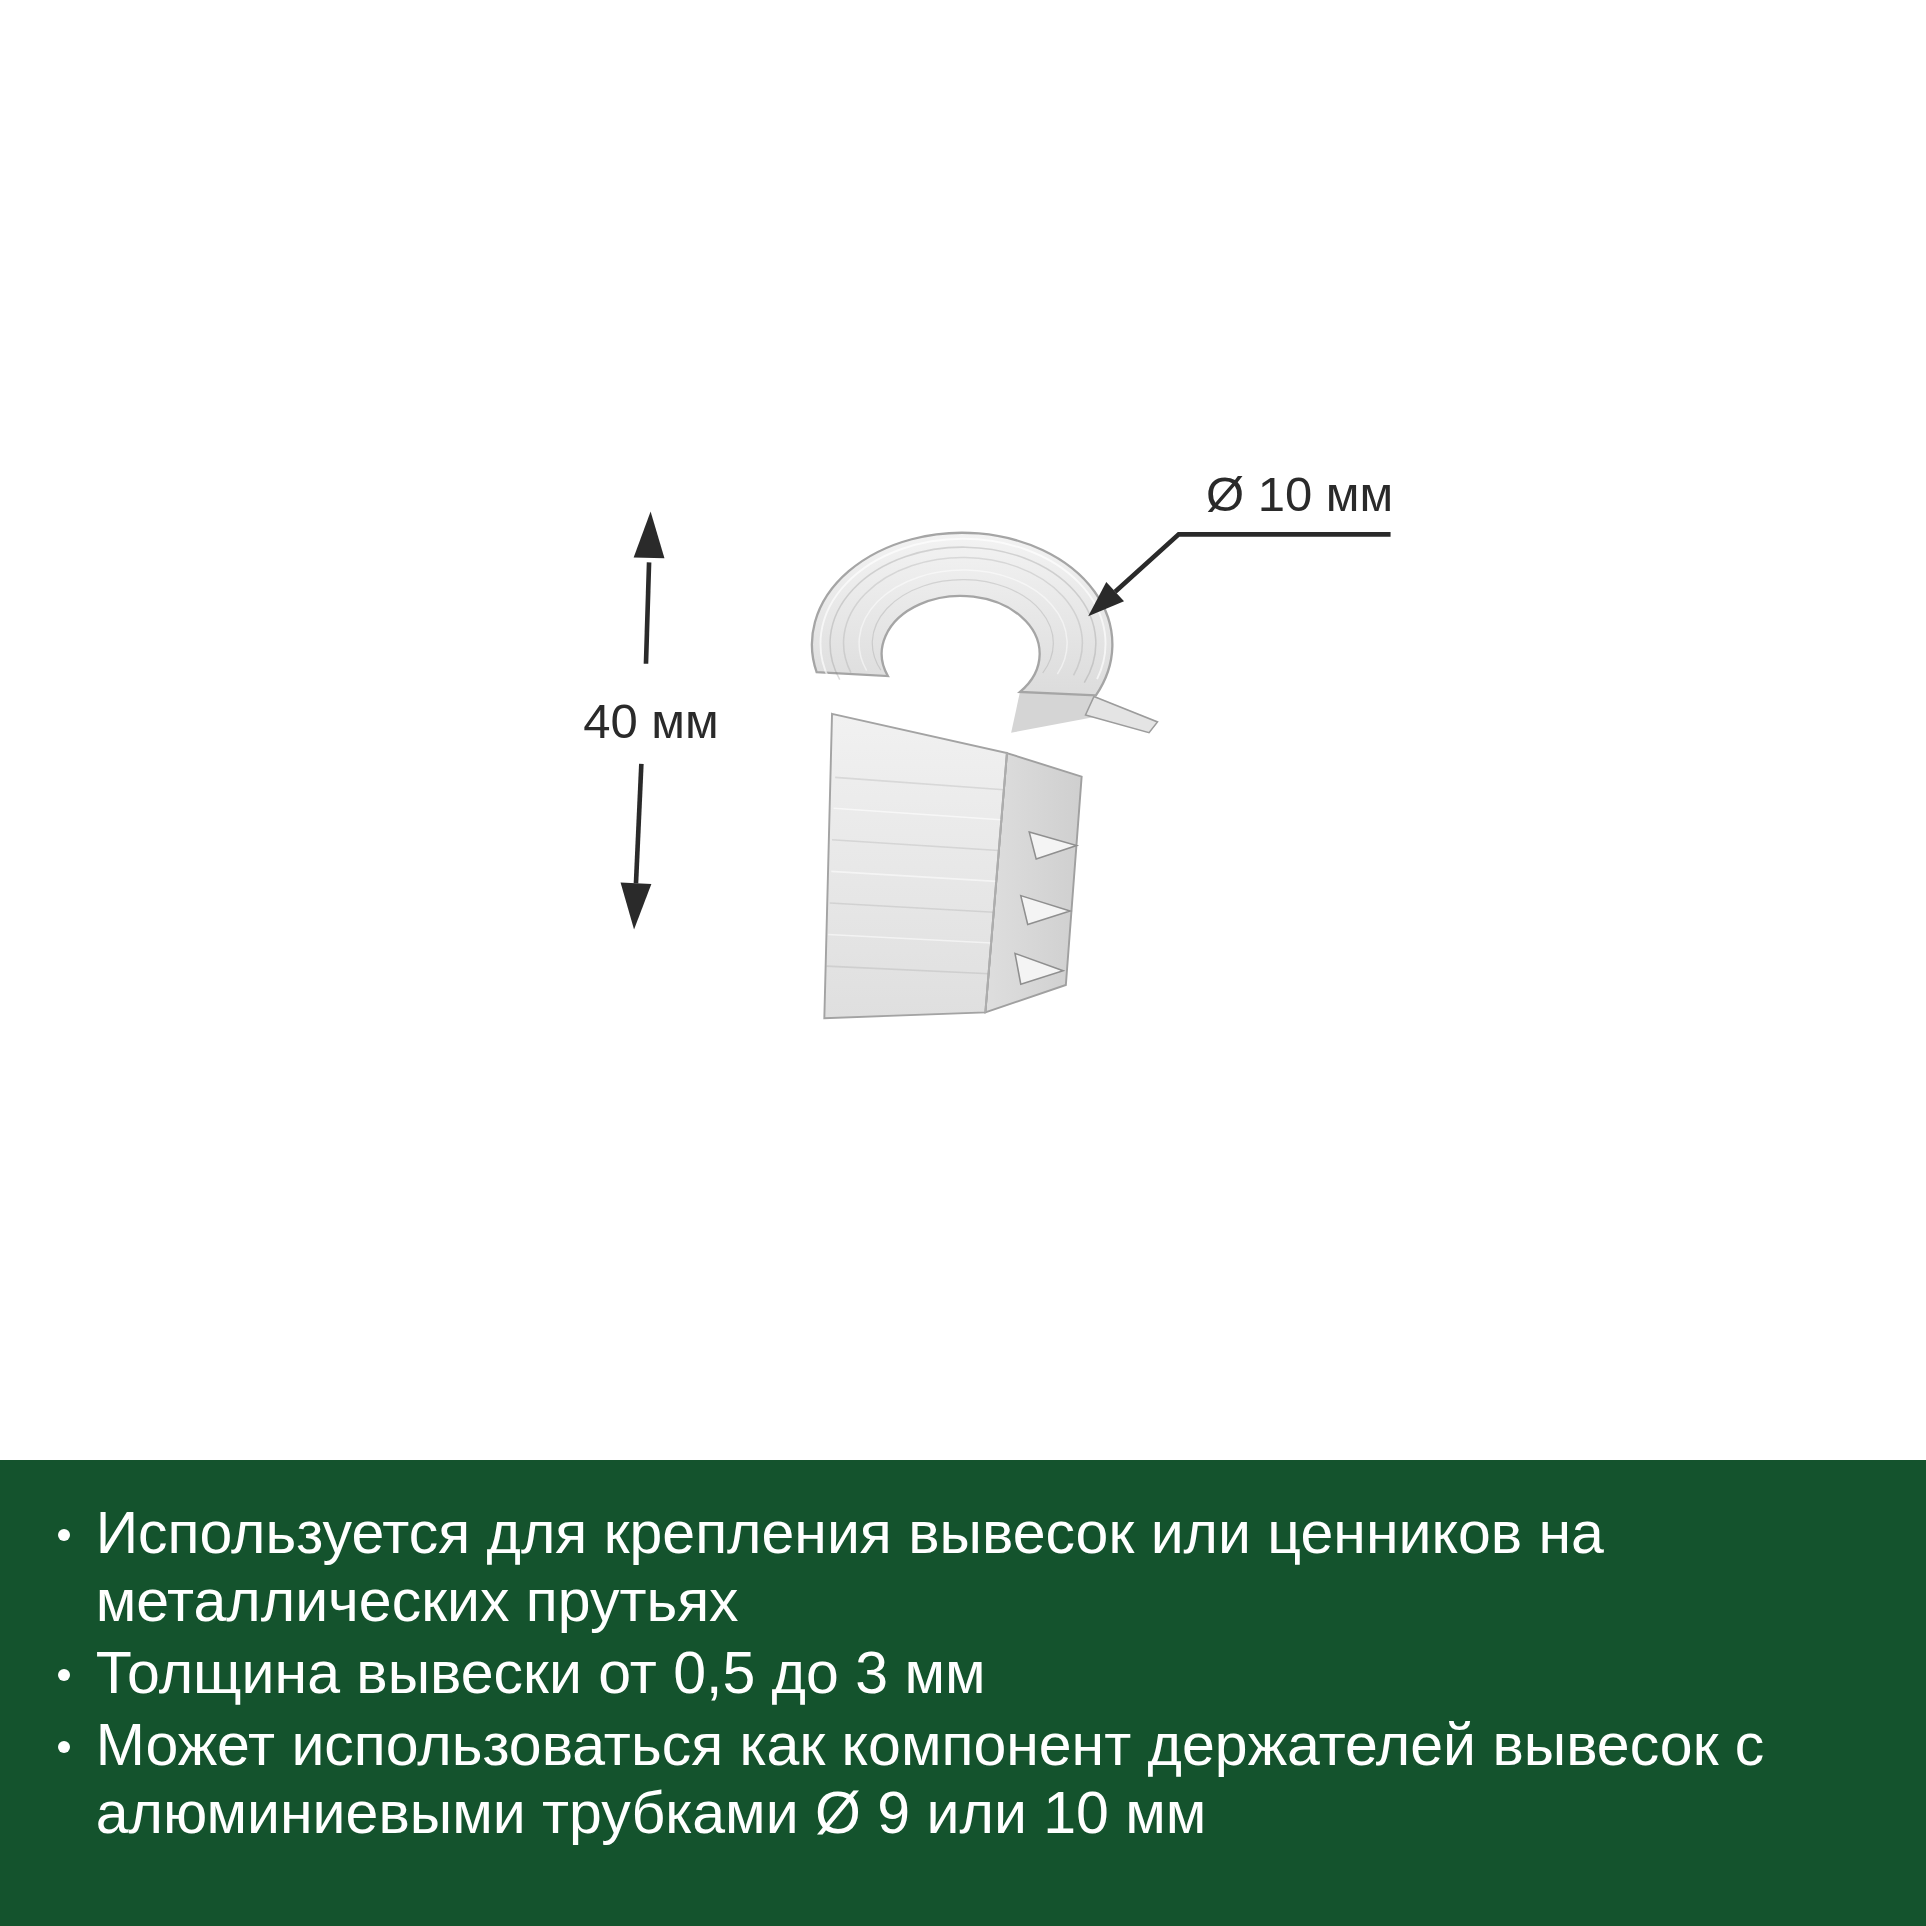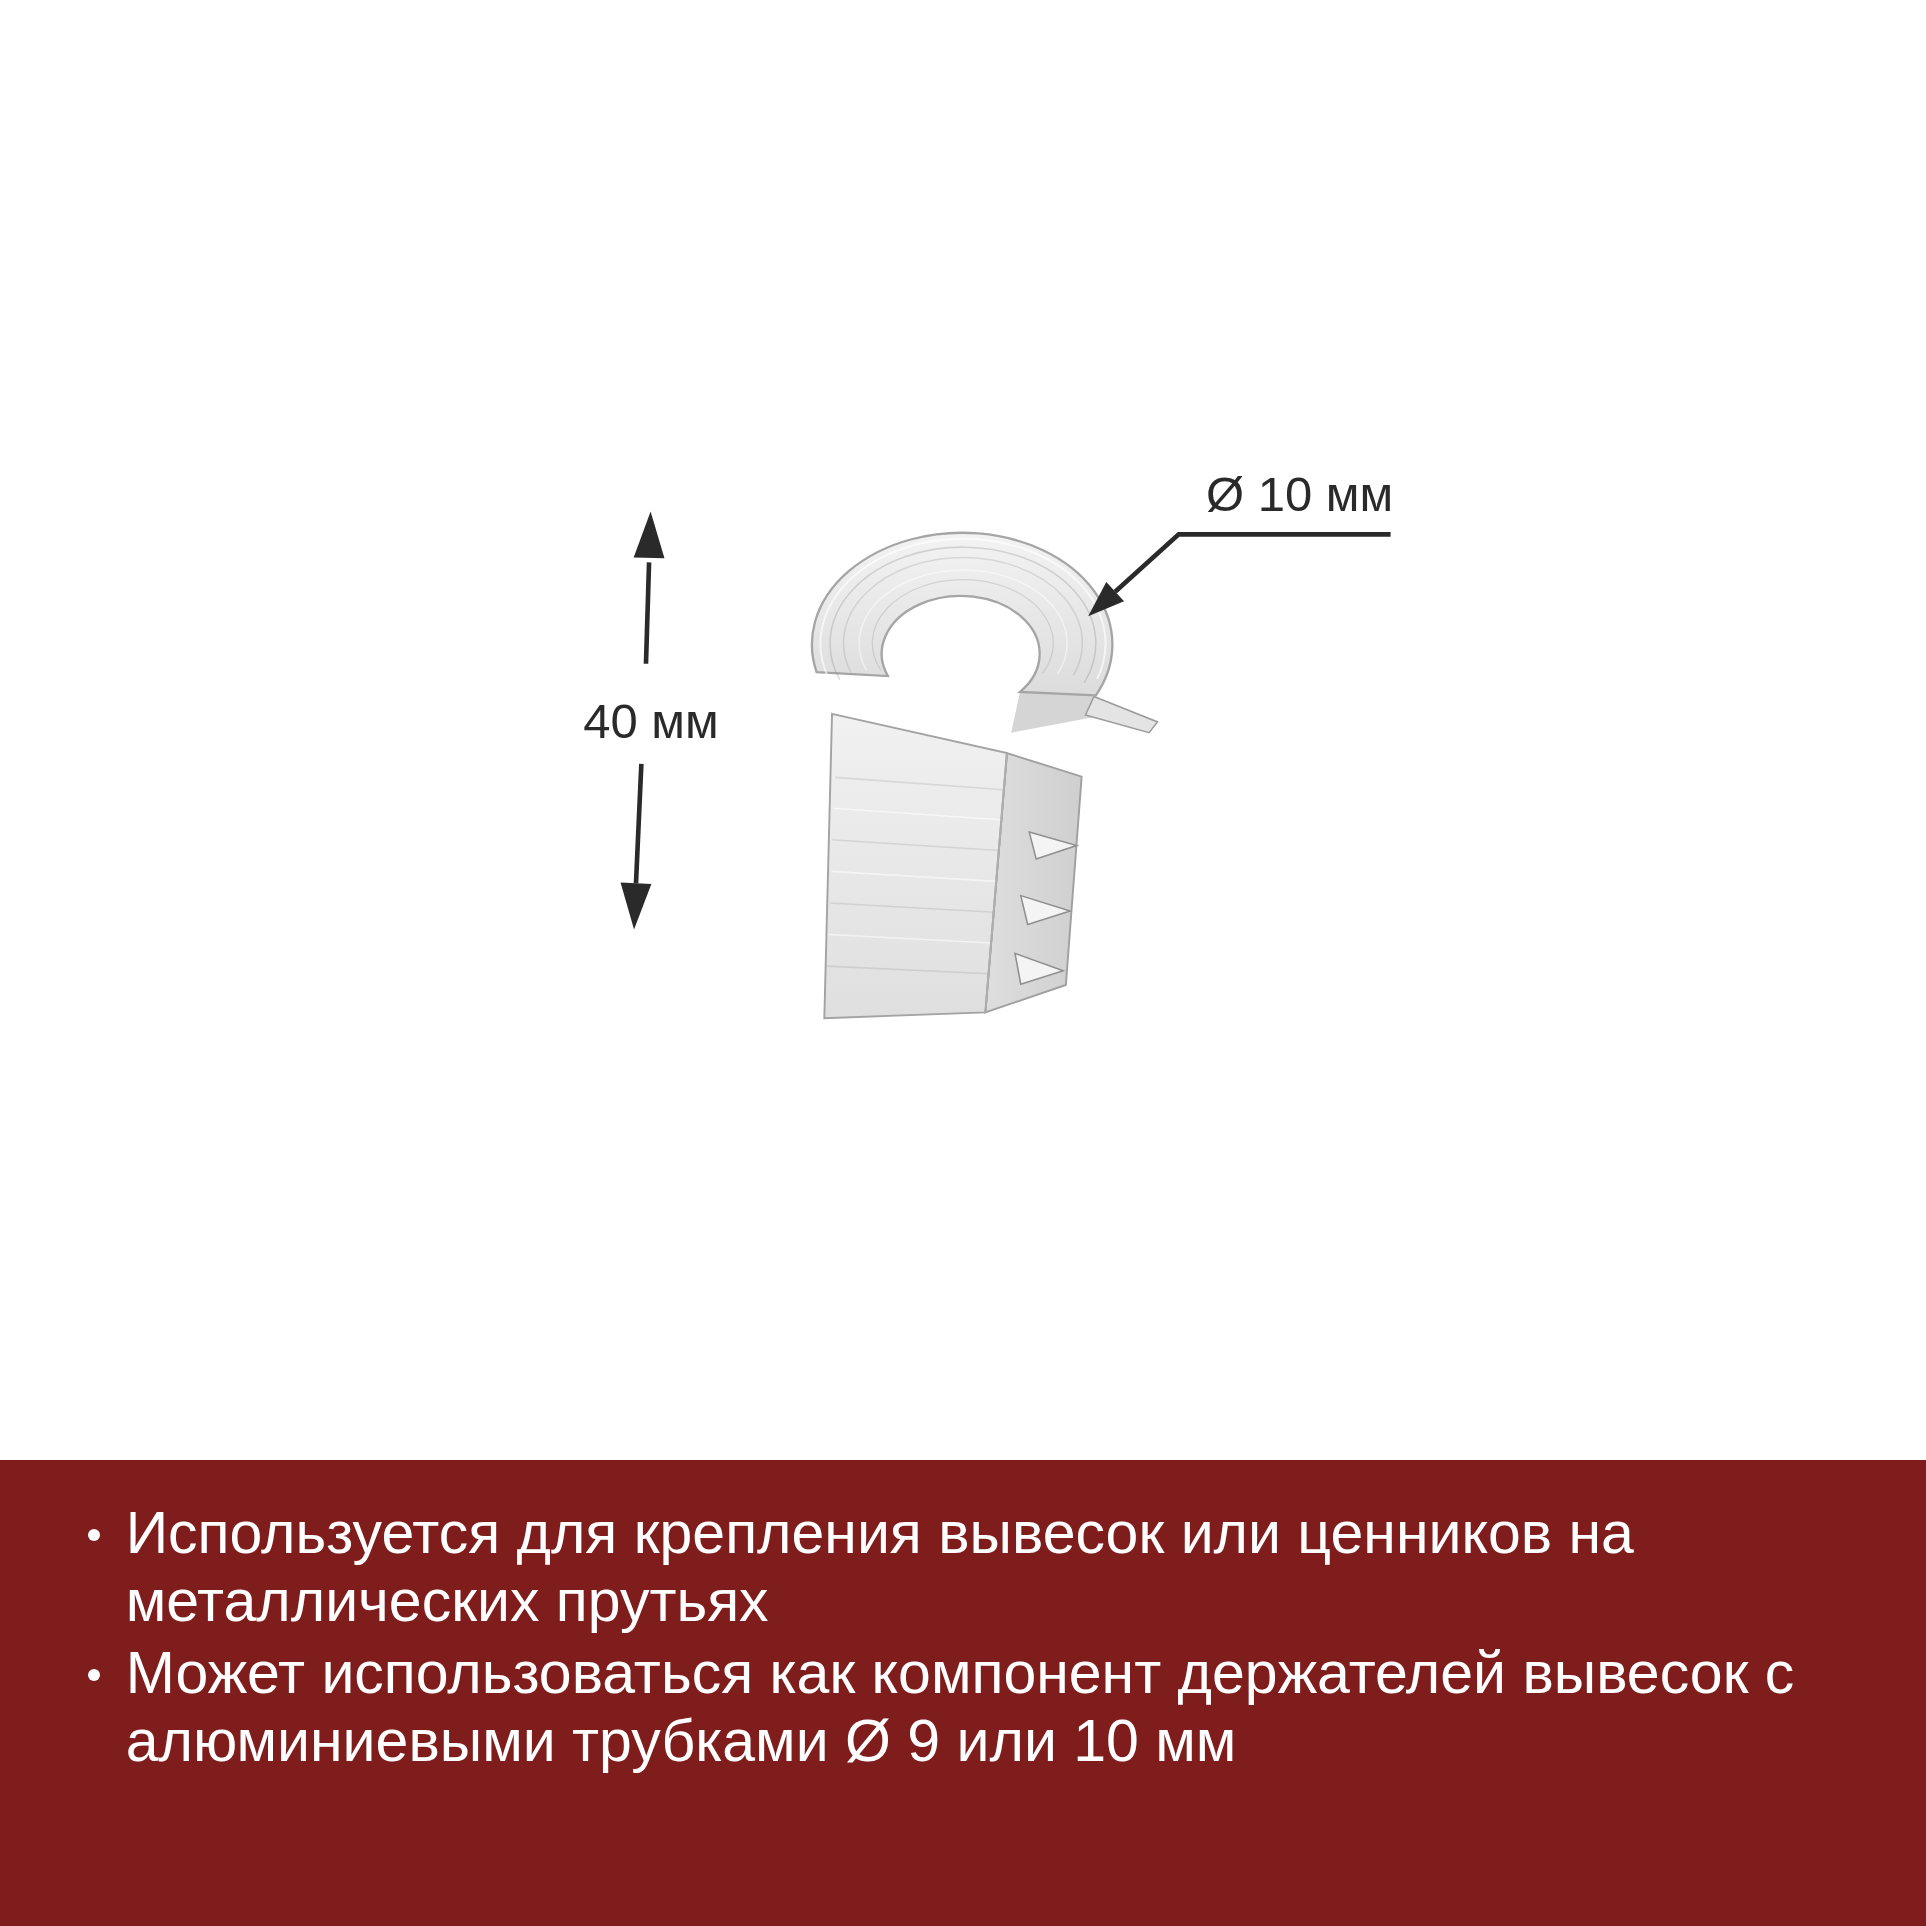--- a/index.html
+++ b/index.html
@@ -10,21 +10,21 @@
   
   .figure-svg { position:absolute; left:0; top:0; width:1926px; height:1460px; display:block; }
 
   .dim-label { position:absolute; color:#2a2a2a; font-size:49px; line-height:1.1;
                white-space:nowrap; font-weight:400; }
   .dim-label.diameter { left:1206px; top:468px; }
   .dim-label.height   { left:578px; top:695px; width:146px; text-align:center; }
 
   
   .footer { position:absolute; left:0; top:1460px; width:1926px; height:466px;
-            background:#7f1d1d; padding:39px 54px 0 88px; }
+            background:#14532d; padding:39px 54px 0 58px; }
   .bullet-item { display:flex; align-items:flex-start; color:#ffffff;
                  font-size:59px; line-height:1.16; margin-bottom:3.1px; }
   .bullet-dot { flex:0 0 auto; width:12.3px; height:12.3px; border-radius:50%;
                 background:#ffffff; margin:30px 25.4px 0 0; }
   .bullet-text { flex:1 1 auto; }
 </style>
 </head>
 <body>
 
 <div class="stage">
@@ -100,18 +100,22 @@
   <div class="dim-label diameter">Ø 10 мм</div>
   <div class="dim-label height">40 мм</div>
 
   <div class="footer">
     <div class="bullet-item">
       <span class="bullet-dot"></span>
       <div class="bullet-text">Используется для крепления вывесок или ценников на металлических прутьях</div>
     </div>
     <div class="bullet-item">
       <span class="bullet-dot"></span>
+      <div class="bullet-text">Толщина вывески от 0,5 до 3 мм</div>
+    </div>
+    <div class="bullet-item">
+      <span class="bullet-dot"></span>
       <div class="bullet-text">Может использоваться как компонент держателей вывесок с алюминиевыми трубками Ø 9 или 10 мм</div>
     </div>
   </div>
 
 </div>
 
 
 </body></html>

